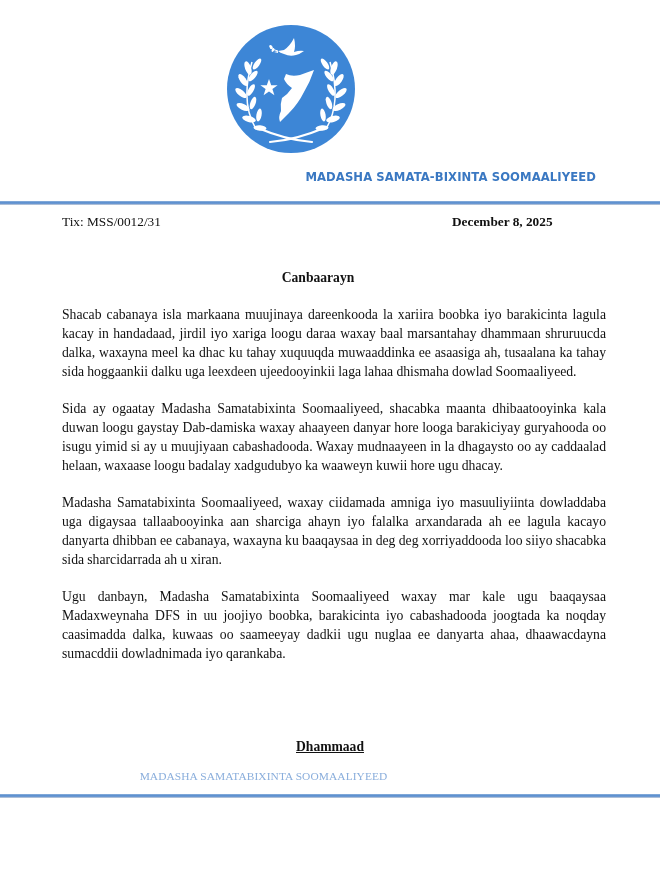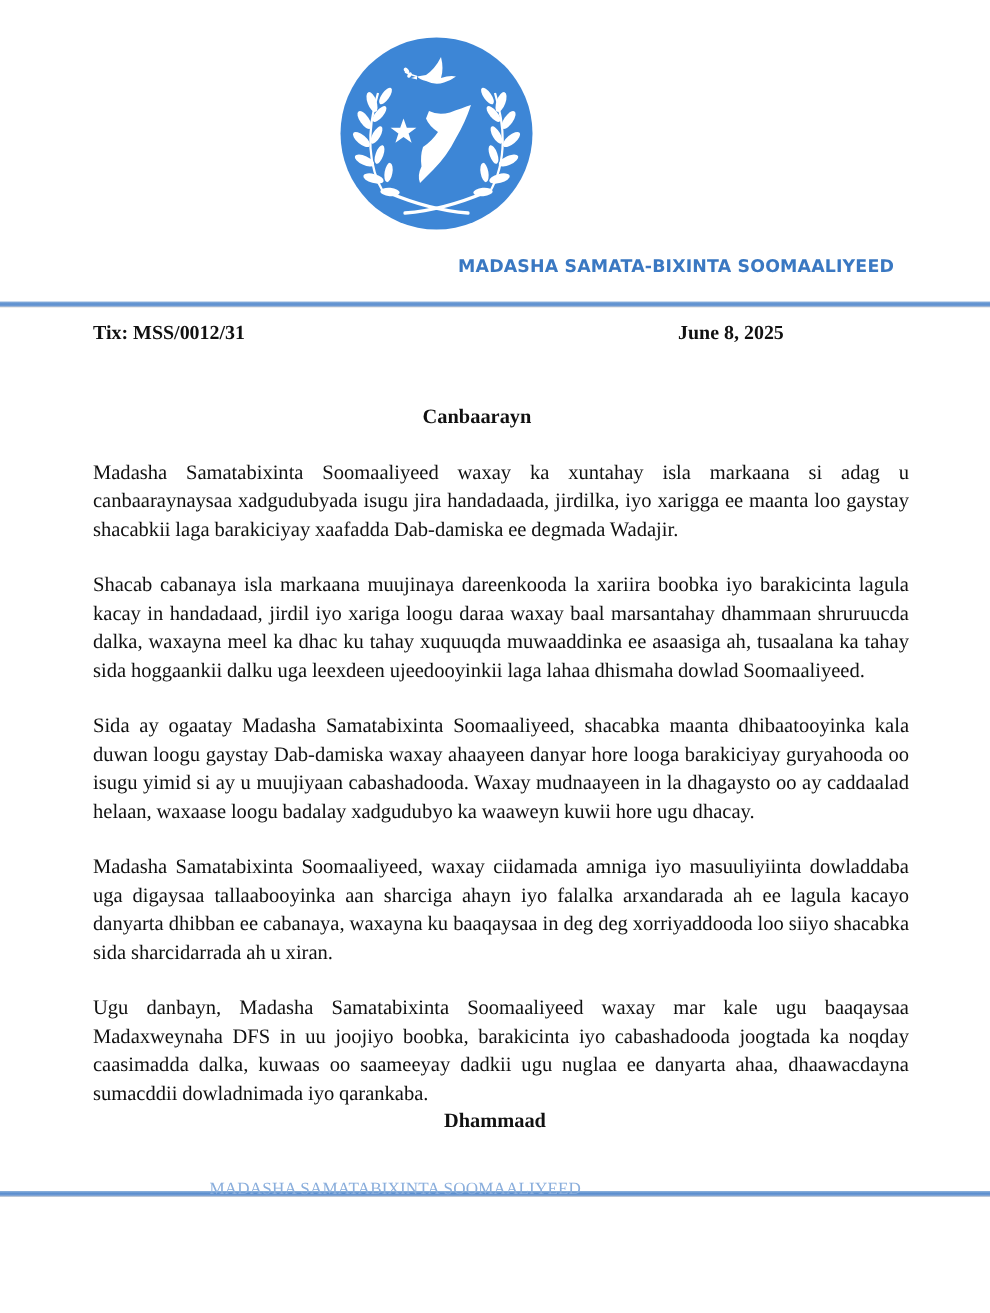--- a/index.html
+++ b/index.html
@@ -40,21 +40,21 @@
       width: 660px;
       height: 4px;
       background: linear-gradient(#8fb2dc 0%, #5b8fcf 40%, #6f9ad3 70%, #d9d9d9 100%);
     }
     .rule.top { top: 201px; }
     .rule.bottom { top: 794px; }
     .ref {
       position: absolute;
       left: 62px;
       top: 214px;
-      font-weight: bold;
+      font-weight: normal;
       font-size: 13.3px;
     }
     .date {
       position: absolute;
       left: 452px;
       top: 214px;
       font-weight: bold;
       font-size: 13.3px;
     }
     .title {
@@ -80,26 +80,27 @@
       word-spacing: -0.2px;
     }
     .closing {
       position: absolute;
       left: 0;
       width: 660px;
       top: 739px;
       text-align: center;
       font-weight: bold;
       font-size: 13.6px;
+      text-decoration: underline;
     }
     .footer {
       position: absolute;
       left: 0;
       width: 527px;
-      top: 787px;
+      top: 770px;
       text-align: center;
       font-size: 11.4px;
       color: #8aaedc;
       letter-spacing: 0.1px;
     }
   </style>
 </head>
 <body>
 
 <div class="logo-wrap">
@@ -153,26 +154,25 @@
 
     <path fill="#ffffff" d="M60 50 Q66 53 74 51 Q82 48 88 46 Q84 58 78 68 Q72 80 63 89 Q58 94 54 98 Q52 93 55 87 Q54 80 56 74 Q62 70 66 64 Q60 60 58 55 Z"></path>
   </svg>
 </div>
 
 <div class="org-name">MADASHA SAMATA-BIXINTA SOOMAALIYEED</div>
 
 <div class="rule top"></div>
 
 <div class="ref">Tix: MSS/0012/31</div>
-<div class="date">June 8, 2025</div>
+<div class="date">December 8, 2025</div>
 
 <div class="title">Canbaarayn</div>
 
 <div class="body-text">
-  <p class="para">Madasha Samatabixinta Soomaaliyeed waxay ka xuntahay isla markaana si adag u canbaaraynaysaa xadgudubyada isugu jira handadaada, jirdilka, iyo xarigga ee maanta loo gaystay shacabkii laga barakiciyay xaafadda Dab-damiska ee degmada Wadajir.</p>
   <p class="para">Shacab cabanaya isla markaana muujinaya dareenkooda la xariira boobka iyo barakicinta lagula kacay in handadaad, jirdil iyo xariga loogu daraa waxay baal marsantahay dhammaan shruruucda dalka, waxayna meel ka dhac ku tahay xuquuqda muwaaddinka ee asaasiga ah, tusaalana ka tahay sida hoggaankii dalku uga leexdeen ujeedooyinkii laga lahaa dhismaha dowlad Soomaaliyeed.</p>
   <p class="para">Sida ay ogaatay Madasha Samatabixinta Soomaaliyeed, shacabka maanta dhibaatooyinka kala duwan loogu gaystay Dab-damiska waxay ahaayeen danyar hore looga barakiciyay guryahooda oo isugu yimid si ay u muujiyaan cabashadooda. Waxay mudnaayeen in la dhagaysto oo ay caddaalad helaan, waxaase loogu badalay xadgudubyo ka waaweyn kuwii hore ugu dhacay.</p>
   <p class="para">Madasha Samatabixinta Soomaaliyeed, waxay ciidamada amniga iyo masuuliyiinta dowladdaba uga digaysaa tallaabooyinka aan sharciga ahayn iyo falalka arxandarada ah ee lagula kacayo danyarta dhibban ee cabanaya, waxayna ku baaqaysaa in deg deg xorriyaddooda loo siiyo shacabka sida sharcidarrada ah u xiran.</p>
   <p class="para">Ugu danbayn, Madasha Samatabixinta Soomaaliyeed waxay mar kale ugu baaqaysaa Madaxweynaha DFS in uu joojiyo boobka, barakicinta iyo cabashadooda joogtada ka noqday caasimadda dalka, kuwaas oo saameeyay dadkii ugu nuglaa ee danyarta ahaa, dhaawacdayna sumacddii dowladnimada iyo qarankaba.</p>
 </div>
 
 <div class="closing">Dhammaad</div>
 
 <div class="rule bottom"></div>
 

